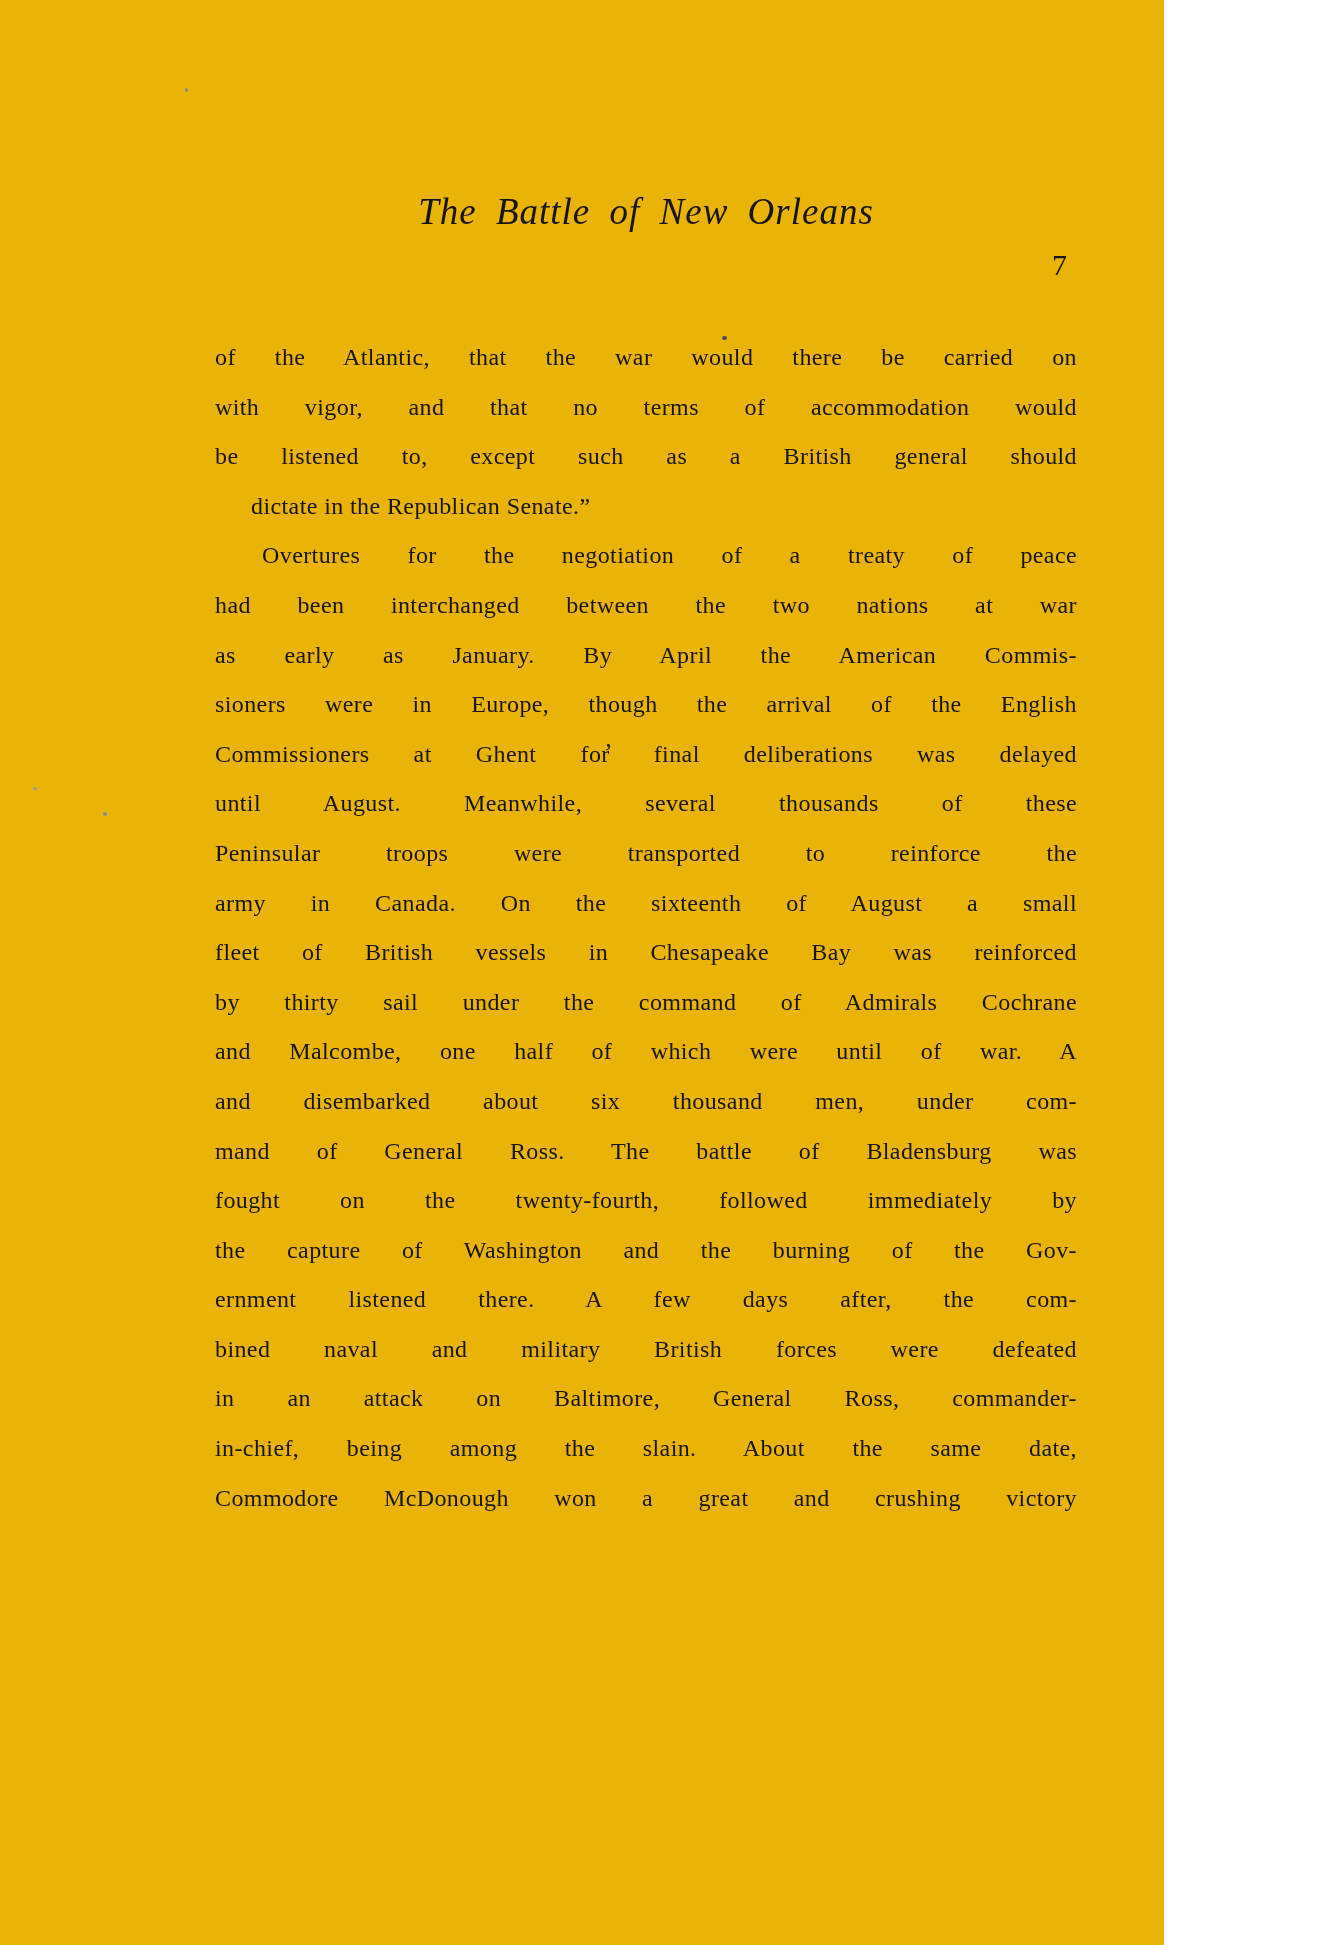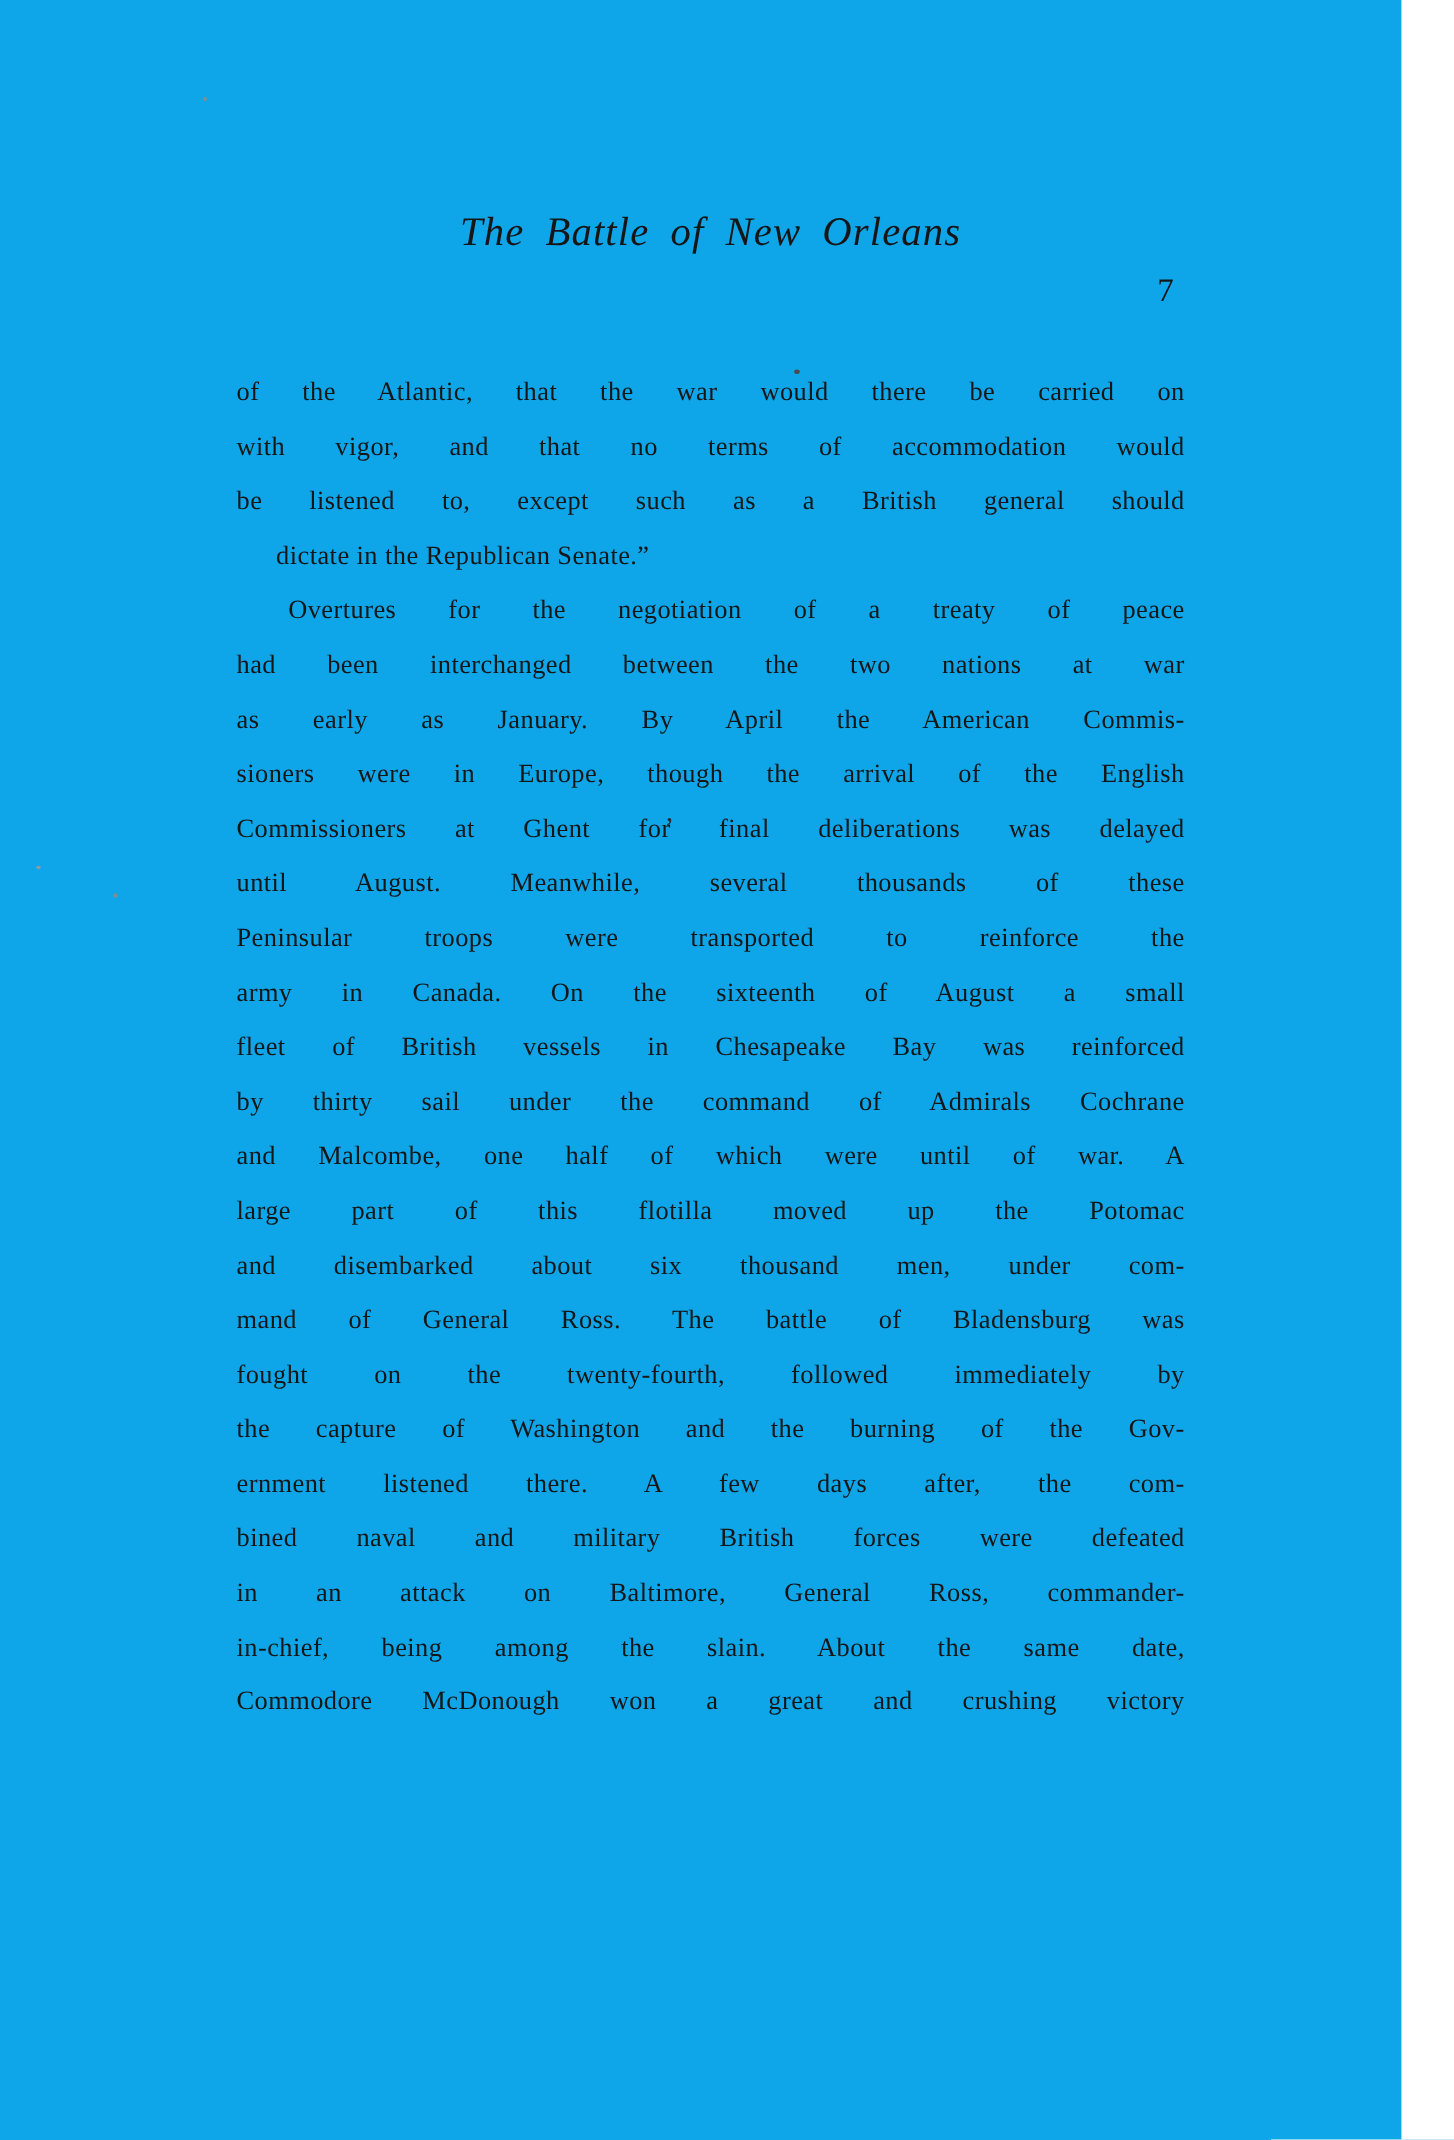--- a/index.html
+++ b/index.html
@@ -2,23 +2,23 @@
 <html><head>
 <meta charset="utf-8">
 <style>
   html, body {
     margin: 0;
     padding: 0;
     background: #ffffff;
   }
   .page {
     position: relative;
-    width: 1274px;
+    width: 1164px;
     height: 1945px;
-    background: #0ea5e9;
+    background: #eab308;
     overflow: hidden;
     font-family: "Liberation Serif", serif;
     color: #161616;
   }
   
   .running-head {
     position: absolute;
     left: 215px;
     top: 190px;
     width: 862px;
@@ -106,21 +106,20 @@
       <div class="line">had been interchanged between the two nations at war</div>
       <div class="line">as early as January.  By April the American Commis-</div>
       <div class="line">sioners were in Europe, though the arrival of the English</div>
       <div class="line">Commissioners at Ghent for final deliberations was delayed</div>
       <div class="line">until August.  Meanwhile, several thousands of these</div>
       <div class="line">Peninsular troops were transported to reinforce the</div>
       <div class="line">army in Canada.  On the sixteenth of August a small</div>
       <div class="line">fleet of British vessels in Chesapeake Bay was reinforced</div>
       <div class="line">by thirty sail under the command of Admirals Cochrane</div>
       <div class="line">and Malcombe, one half of which were until of war.  A</div>
-      <div class="line">large part of this flotilla moved up the Potomac</div>
       <div class="line">and disembarked about six thousand men, under com-</div>
       <div class="line">mand of General Ross.  The battle of Bladensburg was</div>
       <div class="line">fought on the twenty-fourth, followed immediately by</div>
       <div class="line">the capture of Washington and the burning of the Gov-</div>
       <div class="line">ernment listened there.  A few days after, the com-</div>
       <div class="line">bined naval and military British forces were defeated</div>
       <div class="line">in an attack on Baltimore, General Ross, commander-</div>
       <div class="line">in-chief, being among the slain.  About the same date,</div>
       <div class="line">Commodore McDonough won a great and crushing victory</div>
     </div>

